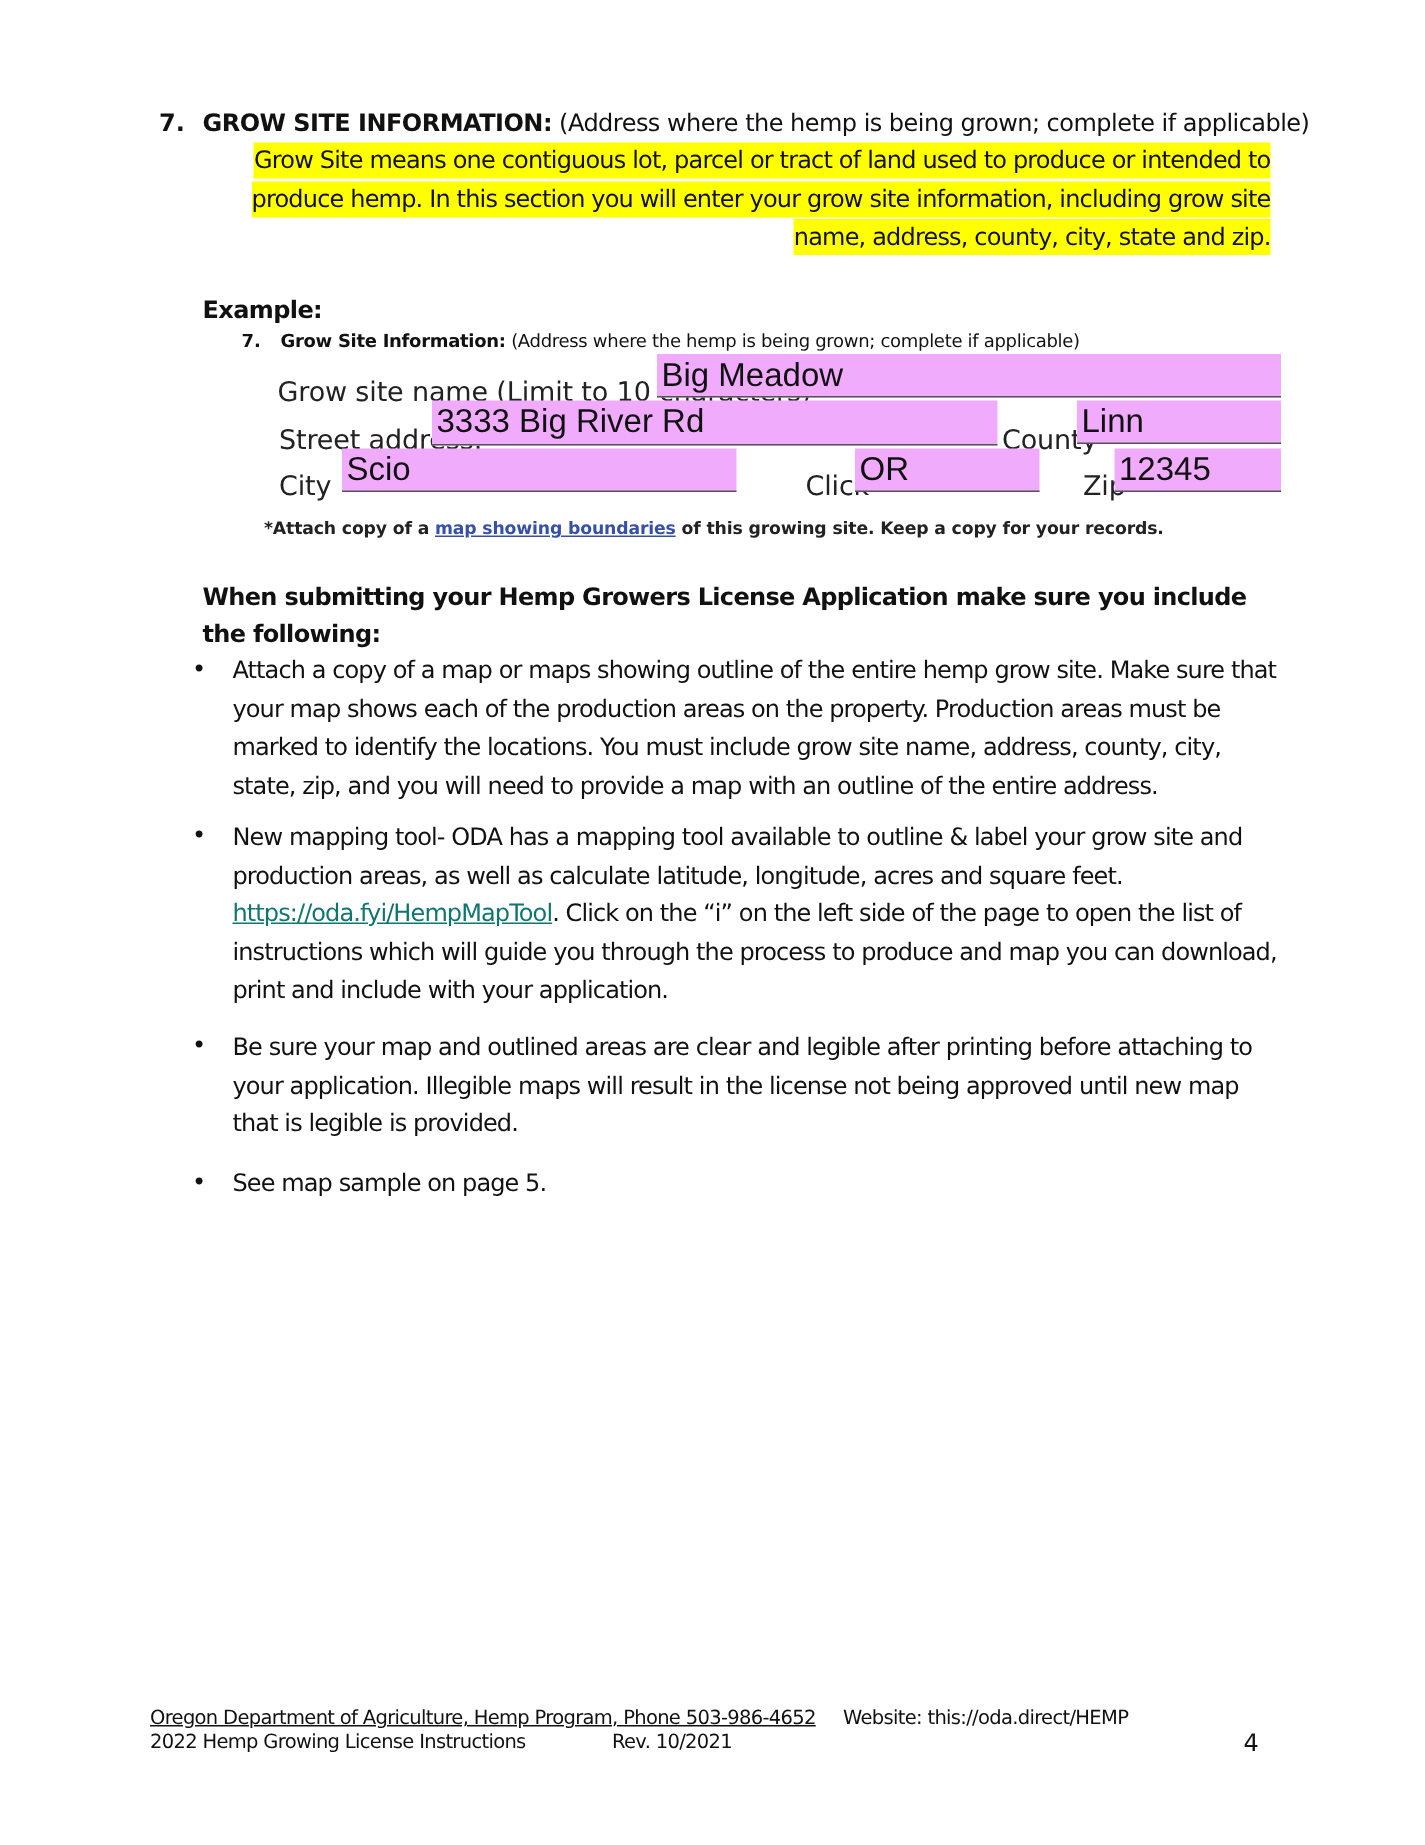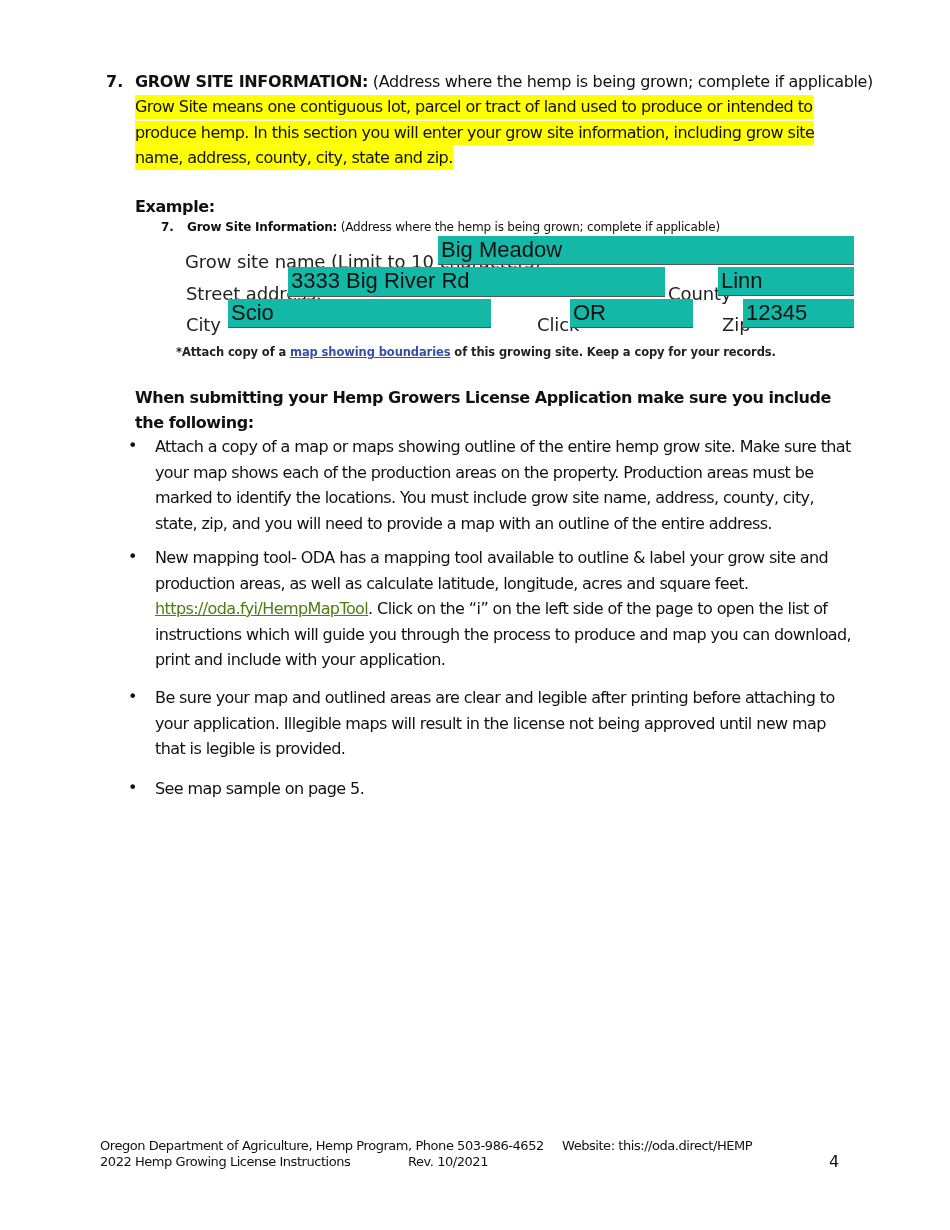--- a/index.html
+++ b/index.html
@@ -1,37 +1,37 @@
 <!DOCTYPE html>
 <html><head>
   <meta charset="utf-8">
   <style>
     html, body { margin: 0; padding: 0; background: #ffffff; }
     body { width: 950px; height: 1230px; position: relative; overflow: hidden; color: #111; font-family: "Liberation Sans", sans-serif; }
     .abs { position: absolute; }
     .sec-num { left: 106px; top: 72px; font-size: 16px; font-weight: bold; font-family: "DejaVu Sans", sans-serif; }
     .sec-head { left: 135px; top: 72px; font-size: 16px; font-family: "DejaVu Sans", sans-serif; letter-spacing: -0.35px; white-space: nowrap; }
     .sec-head b { font-weight: bold; }
-    .hl-wrap { left: 135px; top: 94px; width: 712px; font-size: 16px; line-height: 25.5px; font-family: "DejaVu Sans", sans-serif; letter-spacing: -0.55px; }
+    .hl-wrap { left: 135px; top: 94px; width: 712px; font-size: 16px; line-height: 25.5px; font-family: "DejaVu Sans", sans-serif; letter-spacing: -0.55px; text-align: right; }
     .hl { background: #ffff00; -webkit-box-decoration-break: clone; box-decoration-break: clone; padding: 2px 0 3px 0; }
     .example-label { left: 135px; top: 197px; font-size: 16px; font-weight: bold; font-family: "DejaVu Sans", sans-serif; letter-spacing: -0.4px; }
 
     
     .ex-num { left: 161px; top: 220px; font-size: 12px; font-weight: bold; font-family: "DejaVu Sans", sans-serif; }
     .ex-head { left: 187px; top: 220px; font-size: 12px; font-family: "DejaVu Sans", sans-serif; letter-spacing: -0.2px; white-space: nowrap; }
     .ex-head b { font-weight: bold; }
     .flabel { font-size: 18px; font-family: "DejaVu Sans", sans-serif; color: #222; white-space: nowrap; letter-spacing: -0.1px; }
-    .field { background: #14b8a6; border-bottom: 1px solid #555; box-sizing: border-box; font-family: "Liberation Sans", sans-serif; font-size: 22px; color: #111; padding-left: 3px; line-height: 28px; white-space: nowrap; overflow: hidden; }
+    .field { background: #f0abfc; border-bottom: 1px solid #555; box-sizing: border-box; font-family: "Liberation Sans", sans-serif; font-size: 22px; color: #111; padding-left: 3px; line-height: 28px; white-space: nowrap; overflow: hidden; }
     .ex-note { left: 176px; top: 345px; font-size: 11.5px; font-weight: bold; font-family: "DejaVu Sans", sans-serif; color: #222; white-space: nowrap; letter-spacing: -0.1px; }
     .ex-note a { color: #3650a8; text-decoration: underline; }
 
     .sub-head { left: 135px; top: 385px; width: 700px; font-size: 16px; font-weight: bold; font-family: "DejaVu Sans", sans-serif; line-height: 25px; letter-spacing: -0.45px; }
     .bullet { left: 128px; font-size: 16px; font-family: "DejaVu Sans", sans-serif; }
     .btext { left: 155px; width: 700px; font-size: 16px; line-height: 25.5px; font-family: "DejaVu Sans", sans-serif; letter-spacing: -0.6px; }
-    .btext a { color: #4d7c0f; text-decoration: underline; }
+    .btext a { color: #0f766e; text-decoration: underline; }
 
     .footer { font-size: 13px; font-family: "DejaVu Sans", sans-serif; color: #111; white-space: nowrap; letter-spacing: -0.45px; }
     .pgnum { left: 829px; top: 1152px; font-size: 16px; font-family: "DejaVu Sans", sans-serif; }
   </style>
 </head>
 <body>
 
 <div class="abs sec-num">7.</div>
 <div class="abs sec-head"><b>GROW SITE INFORMATION:</b> <span>(Address where the hemp is being grown; complete if applicable)</span></div>
 <div class="abs hl-wrap"><span class="hl">Grow Site means one contiguous lot, parcel or tract of land used to produce or intended to produce hemp.  In this section you will enter your grow site information, including grow site name, address, county, city, state and zip.</span></div>
@@ -67,17 +67,17 @@
 
 <div class="abs bullet" style="top:547px;">•</div>
 <div class="abs btext" style="top:545px;"><span>New mapping tool- ODA has a mapping tool available to outline &amp; label your grow site and production areas, as well as calculate latitude, longitude, acres and square feet. </span><a>https://oda.fyi/HempMapTool</a><span>.  Click on the “i” on the left side of the page to open the list of instructions which will guide you through the process to produce and map you can download, print and include with your application.</span></div>
 
 <div class="abs bullet" style="top:687px;">•</div>
 <div class="abs btext" style="top:685px;">Be sure your map and outlined areas are clear and legible after printing before attaching to your application. Illegible maps will result in the license not being approved until new map that is legible is provided.</div>
 
 <div class="abs bullet" style="top:778px;">•</div>
 <div class="abs btext" style="top:776px;">See map sample on page 5.</div>
 
-<div class="abs footer" style="left:100px; top:1138px;">Oregon Department of Agriculture, Hemp Program, Phone 503-986-4652</div>
+<div class="abs footer" style="left:100px; top:1138px;text-decoration:underline;">Oregon Department of Agriculture, Hemp Program, Phone 503-986-4652</div>
 <div class="abs footer" style="left:562px; top:1138px;">Website: this://oda.direct/HEMP</div>
 <div class="abs footer" style="left:100px; top:1154px;">2022 Hemp Growing License Instructions</div>
 <div class="abs footer" style="left:408px; top:1154px;">Rev. 10/2021</div>
 <div class="abs pgnum">4</div>
 
 </body></html>

